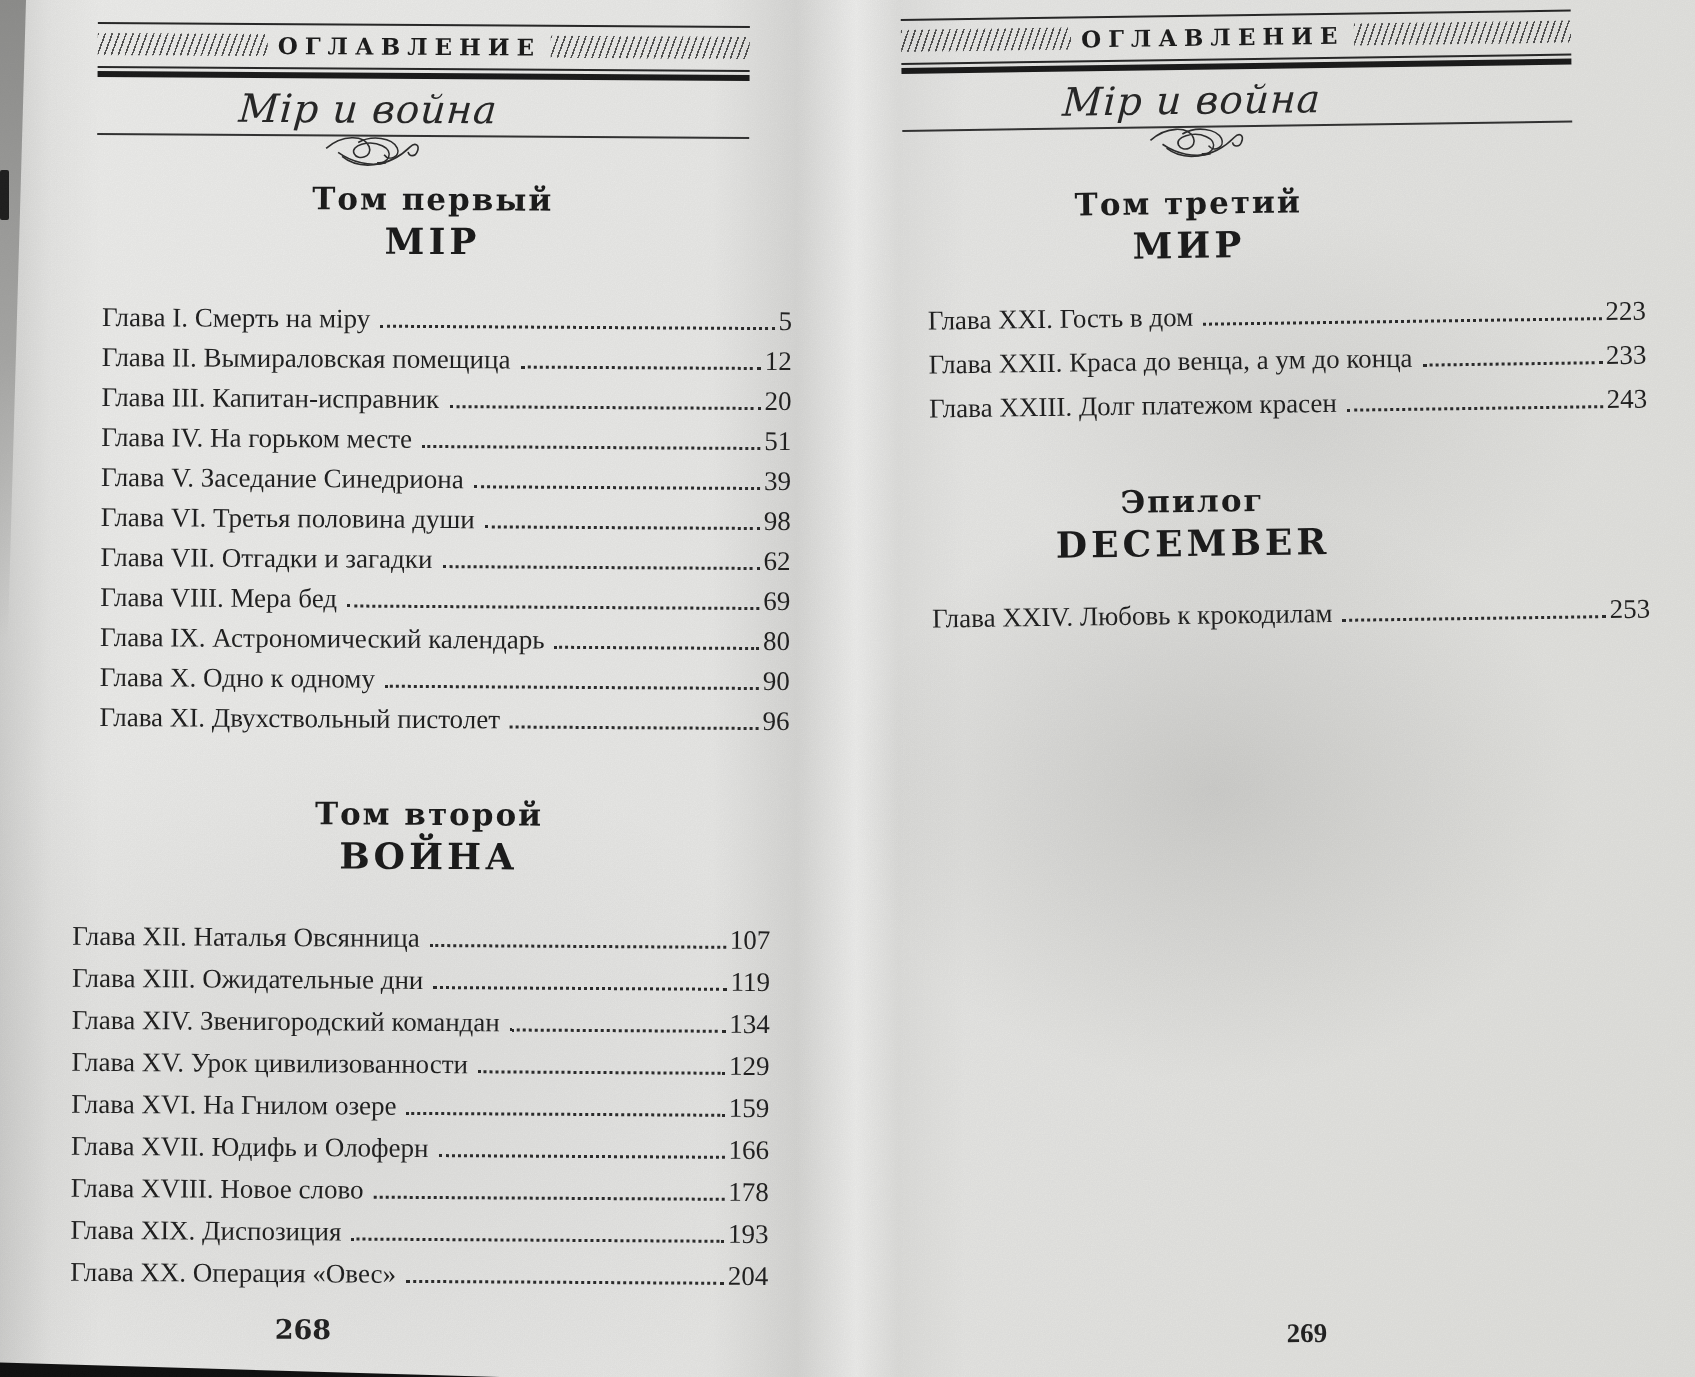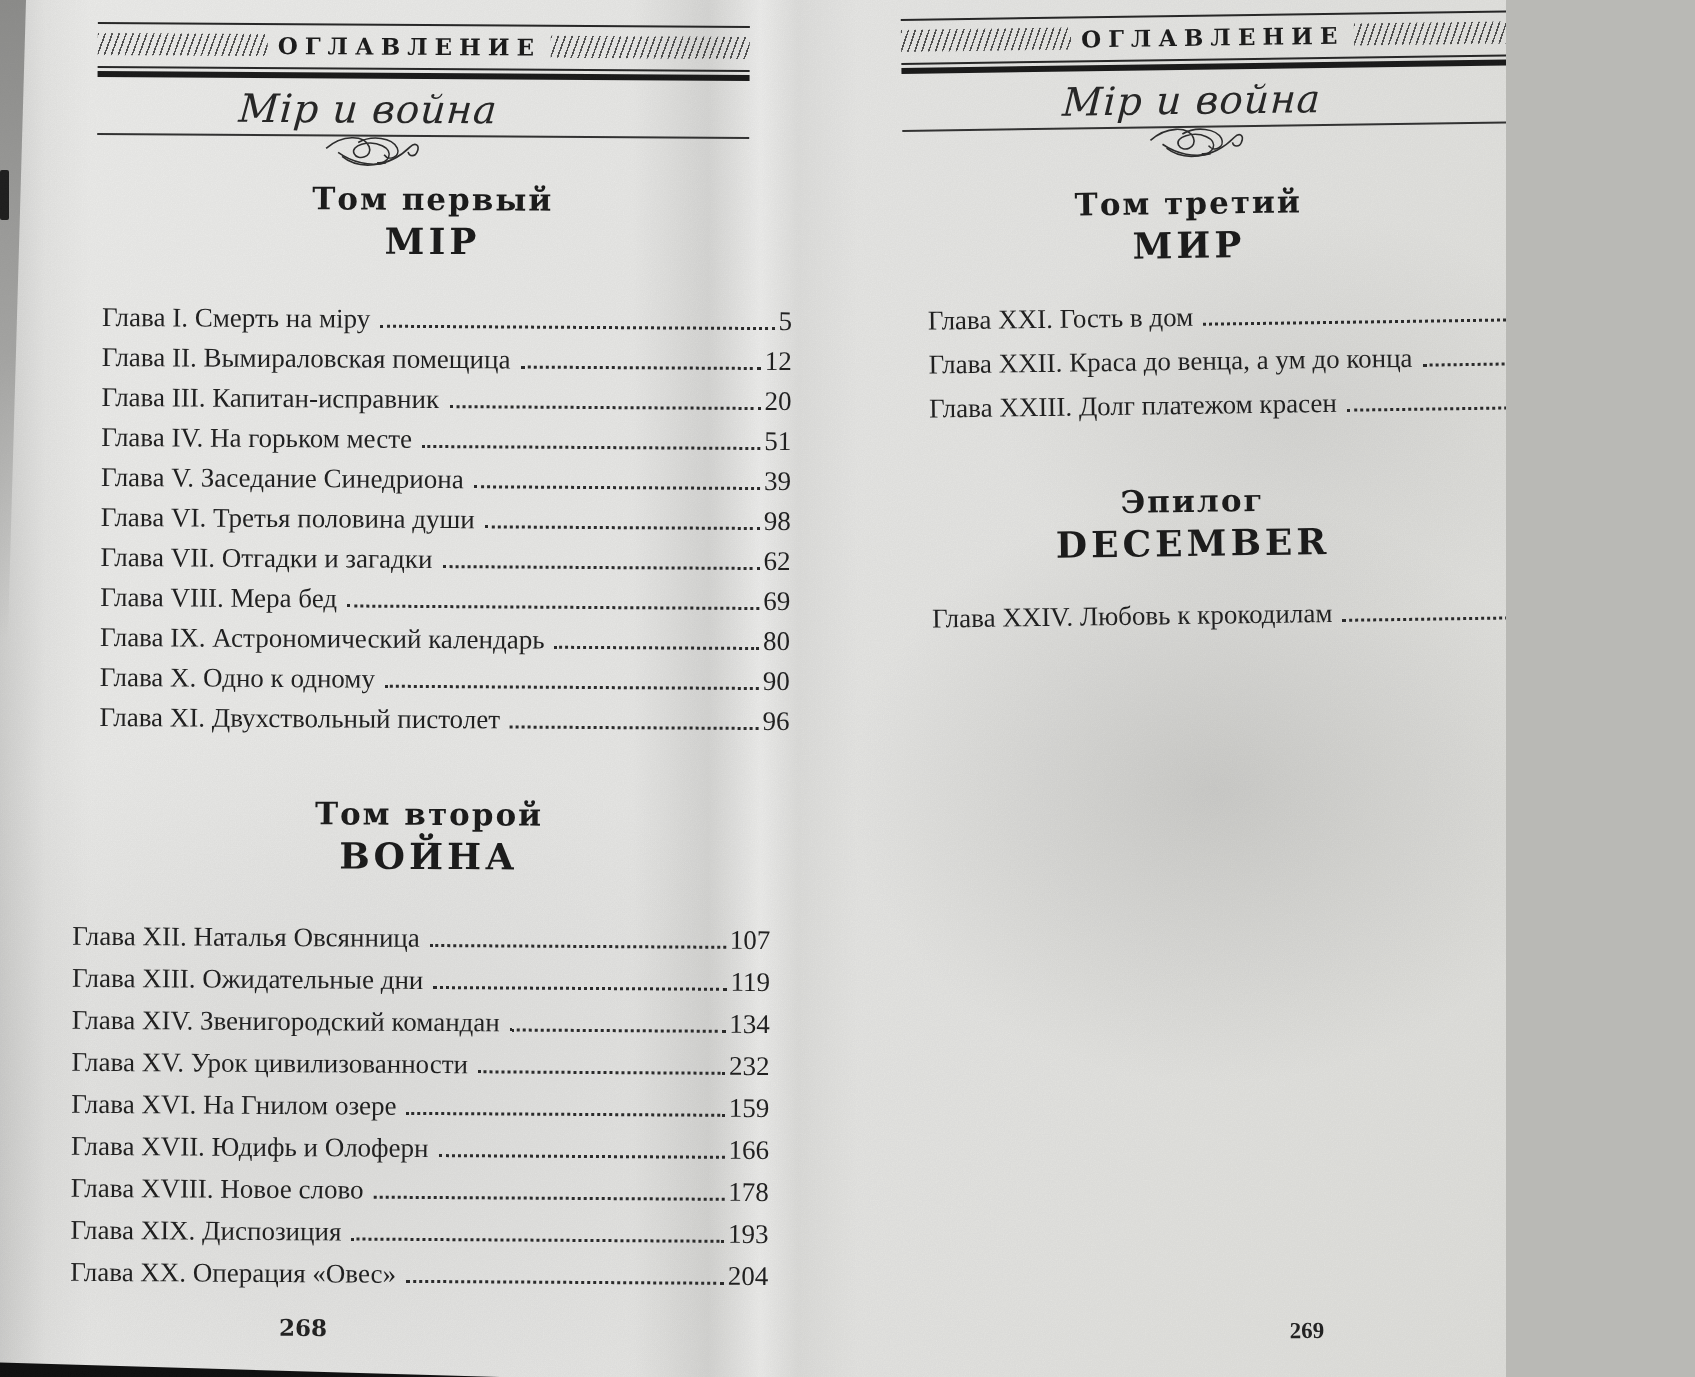--- a/index.html
+++ b/index.html
@@ -1,17 +1,17 @@
 <!DOCTYPE html>
 <html><head>
 <meta charset="utf-8">
 <style>
   html,body{margin:0;padding:0;background:#b9b9b5;}
   .scan{
-    position:relative; width:1506px; height:1377px; overflow:hidden;
+    position:relative; width:1695px; height:1377px; overflow:hidden;
     font-family:"Liberation Serif", serif; color:#1b1b1b;
     background:
       radial-gradient(520px 420px at 1215px 790px, rgba(110,110,108,0.20), rgba(110,110,108,0) 70%),
       radial-gradient(420px 300px at 1300px 420px, rgba(120,120,118,0.12), rgba(120,120,118,0) 70%),
       radial-gradient(700px 500px at 300px 1100px, rgba(130,130,128,0.10), rgba(130,130,128,0) 75%),
       linear-gradient(90deg, rgba(0,0,0,0.12) 0px, rgba(0,0,0,0.03) 3%, rgba(0,0,0,0) 6%),
       linear-gradient(90deg, rgba(0,0,0,0) 42%, rgba(60,60,58,0.10) 47%, rgba(255,255,255,0.30) 50.5%, rgba(0,0,0,0.04) 53%, rgba(0,0,0,0) 57%),
       linear-gradient(105deg, #f0f0ee 0%, #eaeae8 45%, #e2e2de 100%);
   }
   .page{position:absolute;}
@@ -69,21 +69,21 @@
   .pr .entries.v1{margin:40px 4px 0 68px;}
   .pr .entries.v2{margin:40px 4px 0 68px;}
 
   .pl .vol-heading.h1{margin-top:45px;}
   .pl .vol-heading.h2{margin-top:51px;}
   .pr .vol-heading.h1{margin-top:58px;}
   .pr .vol-heading.h2{margin-top:48px;}
 
   
   .folio{position:absolute; width:70px; text-align:center;
-    font-family:"DejaVu Serif", serif; font-weight:bold; font-size:23px; color:#1d1d1d;}
+    font-family:"DejaVu Serif", serif; font-weight:bold; font-size:27px; color:#1d1d1d;}
   .folio-left{left:268px; top:1314px; transform:rotate(0.3deg);}
   .folio-right{left:1272px; top:1318px; transform:rotate(-0.6deg);font-family:Liberation Serif, serif;}
 
   
   .edge-left{position:absolute; left:0; top:0; width:26px; height:640px;
     background:linear-gradient(180deg,#8d8d8b 0%, #a7a7a5 55%, rgba(167,167,165,0) 100%);
     clip-path:polygon(0 0, 100% 0, 30% 100%, 0 100%);}
   .edge-mark{position:absolute; left:0; top:170px; width:9px; height:50px; background:#1a1a1a; border-radius:2px;}
   .corner-wedge{position:absolute; left:0; top:1360px; width:500px; height:17px; background:#0b0b0b;
     clip-path:polygon(0 15%, 100% 100%, 0 100%);}
@@ -216,21 +216,21 @@
 
         <div class="entry">
           <span class="label">Глава XIV. Звенигородский командан</span>
           <span class="leader"></span>
           <span class="pageno">134</span>
         </div>
 
         <div class="entry">
           <span class="label">Глава XV. Урок цивилизованности</span>
           <span class="leader"></span>
-          <span class="pageno">232</span>
+          <span class="pageno">129</span>
         </div>
 
         <div class="entry">
           <span class="label">Глава XVI. На Гнилом озере</span>
           <span class="leader"></span>
           <span class="pageno">159</span>
         </div>
 
         <div class="entry">
           <span class="label">Глава XVII. Юдифь и Олоферн</span>

